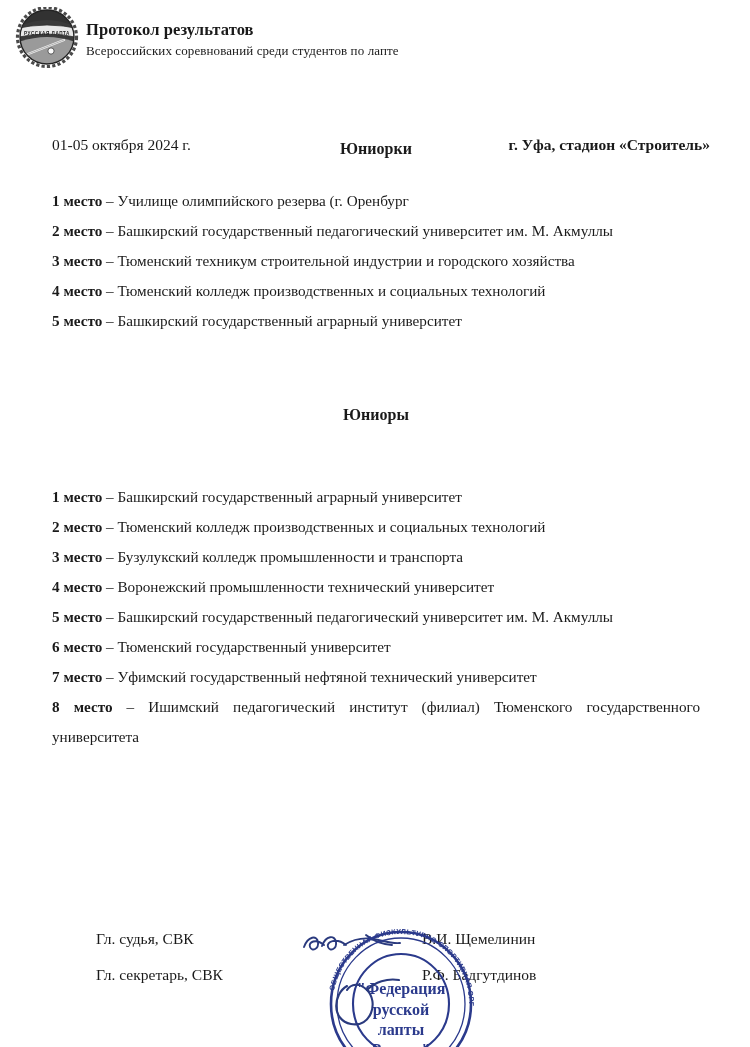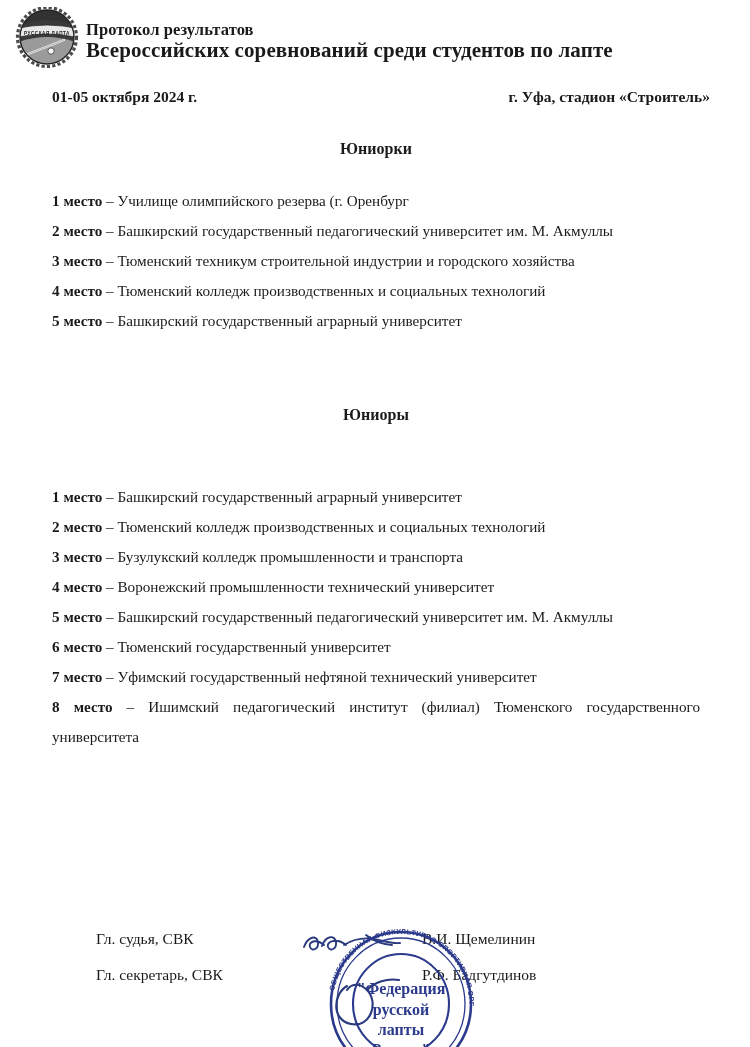--- a/index.html
+++ b/index.html
@@ -41,38 +41,38 @@
     text-align: left;
     margin-top: 16px;
   }
   .title-line1 {
     font-size: 16.5px;
     font-weight: bold;
     line-height: 20px;
     letter-spacing: 0.1px;
   }
   .title-line2 {
-    font-size: 21px;
-    font-weight: bold;
+    font-size: 13px;
+    font-weight: normal;
     line-height: 21px;
     letter-spacing: 0.1px;
   }
 
   
   .meta-row {
     position: absolute;
     left: 52px;
     right: 40px;
     top: 88px;
     display: flex;
     justify-content: space-between;
     align-items: baseline;
     font-size: 15.5px;
   }
-  .meta-date { font-weight: bold; }
+  .meta-date { font-weight: normal; margin-top: 48px; }
   .meta-place { font-weight: bold; }
 
   
   .content {
     position: absolute;
     left: 36px;
     right: 34px;
     top: 126px;
   }
   .section-heading {

